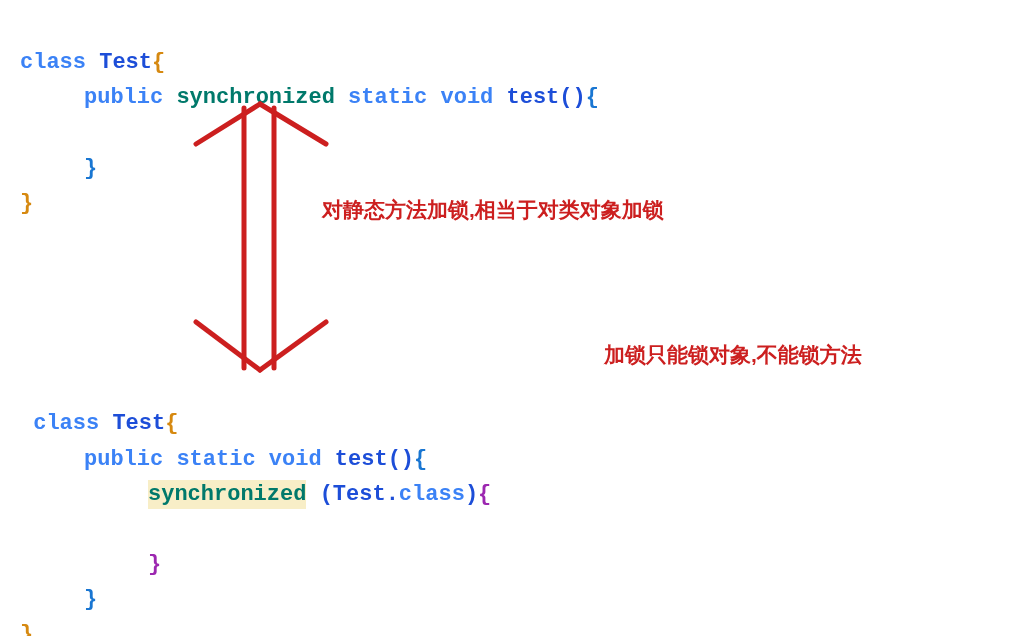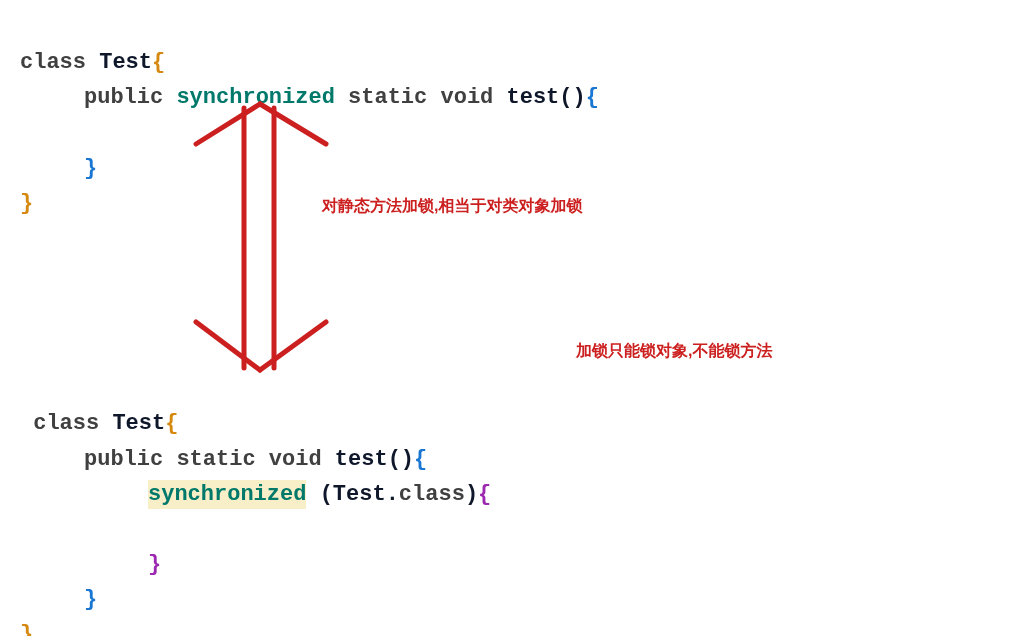--- a/index.html
+++ b/index.html
@@ -7,45 +7,45 @@
     font-family: "Consolas", "Monaco", "Courier New", monospace;
     font-size: 22px;
     line-height: 1.6;
     background: #ffffff;
     padding: 10px 20px;
     position: relative;
     width: 1022px;
     height: 636px;
   }
   .code-block { white-space: pre; font-weight: 600; }
-  .kw-blue { color: #404040; text-align: right; }   
+  .kw-blue { color: #3b82f6; text-align: right; }   
   .kw-teal { color: #00796b; margin-top: 24px; }   
-  .plain { color: #0f172a; margin-top: 36px; }     
+  .plain { color: #1d4ed8; margin-top: 36px; }     
   .gray { color: #6e7681; }      
   .brace-orange { color: #d68910; }
   .brace-blue { color: #1976d2; }
   .brace-purple { color: #9c27b0; }
   .highlight { background: #f8eec7; padding: 2px 0; }
 
   .arrow-container {
     position: absolute;
     left: 186px;
     top: 98px;
     pointer-events: none;
   }
   .annotation {
     position: absolute;
     font-family: -apple-system, "Segoe UI", "Microsoft YaHei", sans-serif;
     font-weight: 700;
-    font-size: 16px;
+    font-size: 21px;
     color: #cc1f1f;
     white-space: nowrap;
   }
   .anno1 { left: 322px; top: 193px; }
-  .anno2 { left: 576px; top: 338px; text-align: center; }
+  .anno2 { left: 604px; top: 338px; text-align: center; }
 
   .indent1 { display: inline-block; width: 64px; }
   .indent2 { display: inline-block; width: 128px; }
 </style>
 </head>
 <body>
 
 <div class="code-block">
 <span class="gray">​</span><span class="kw-blue">class</span> <span class="plain">Test</span><span class="brace-orange">{</span>
 <span class="gray">​</span><span class="indent1"></span><span class="kw-blue">public</span> <span class="kw-teal">synchronized</span> <span class="kw-blue">static</span> <span class="kw-blue">void</span> <span class="plain">test</span><span class="plain">()</span><span class="brace-blue">{</span>

